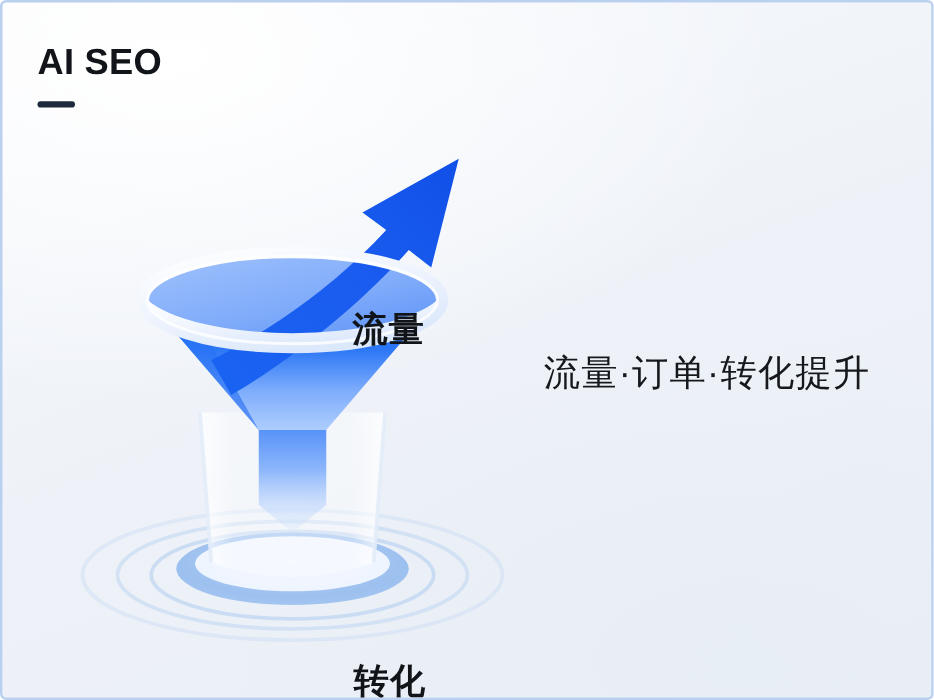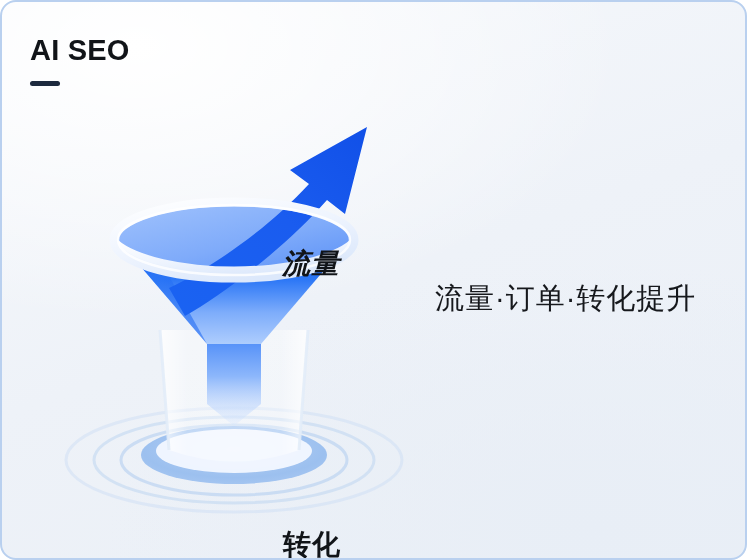--- a/index.html
+++ b/index.html
@@ -11,21 +11,21 @@
   body {
     font-family: "Liberation Sans", "DejaVu Sans", sans-serif;
   }
 
   .canvas {
     position: relative;
     width: 747px;
     height: 560px;
     overflow: hidden;
     box-sizing: border-box;
-    border-radius: 16px;
+    border-radius: 5px;
     border: 2px solid #b9d0ef;
     background:
       radial-gradient(120% 90% at 18% 8%, #ffffff 0%, rgba(255,255,255,0) 55%),
       radial-gradient(110% 80% at 80% 95%, #e8eef6 0%, rgba(232,238,246,0) 60%),
       linear-gradient(160deg, #f7f9fc 0%, #eef2f8 50%, #eaeff6 100%);
   }
 
   
   .title-block {
     position: absolute;
@@ -80,21 +80,20 @@
     position: absolute;
     font-size: 28px;
     font-weight: bold;
     color: #111418;
     letter-spacing: 1px;
     white-space: nowrap;
   }
   .label-traffic {
     left: 225px;
     top: 153px;
-    font-style: italic;
   }
   .label-conversion {
     left: 226px;
     top: 434px;
   }
 </style>
 </head>
 <body>
 
 <div class="canvas">

